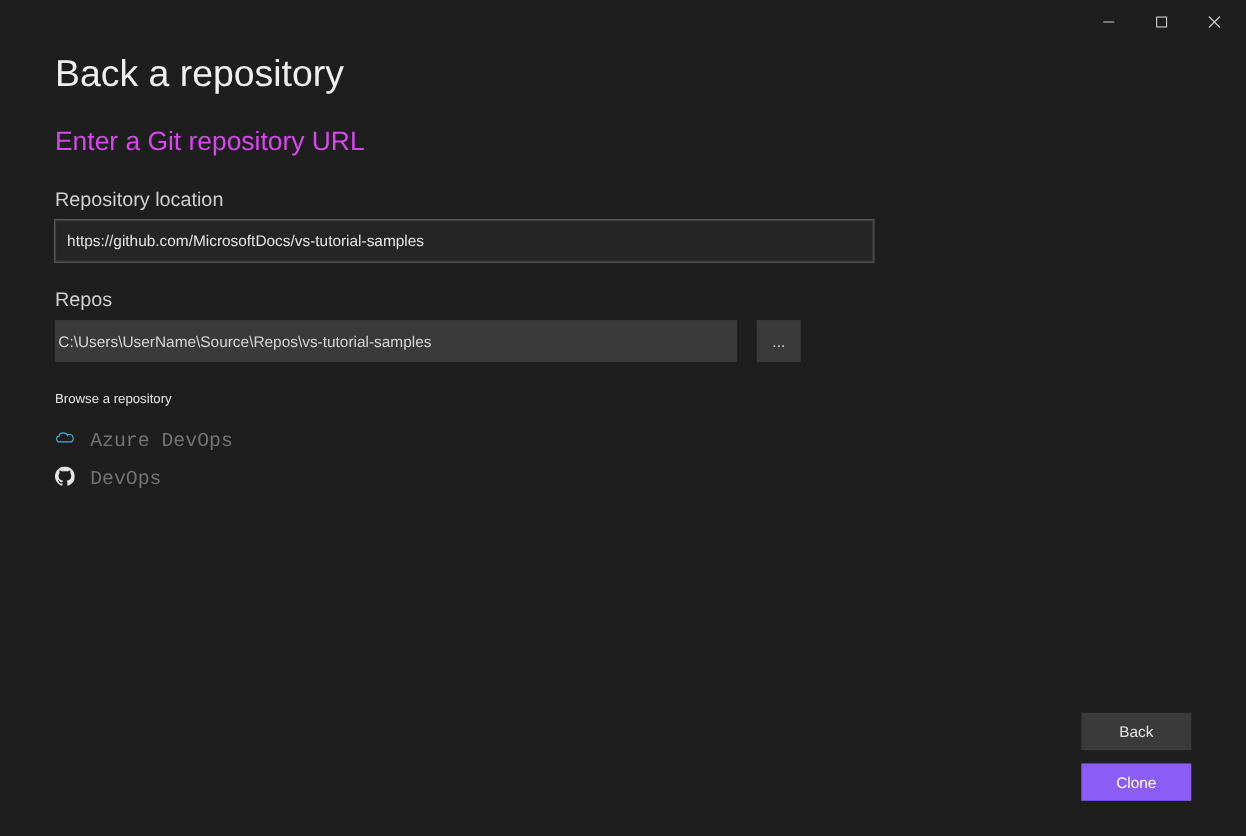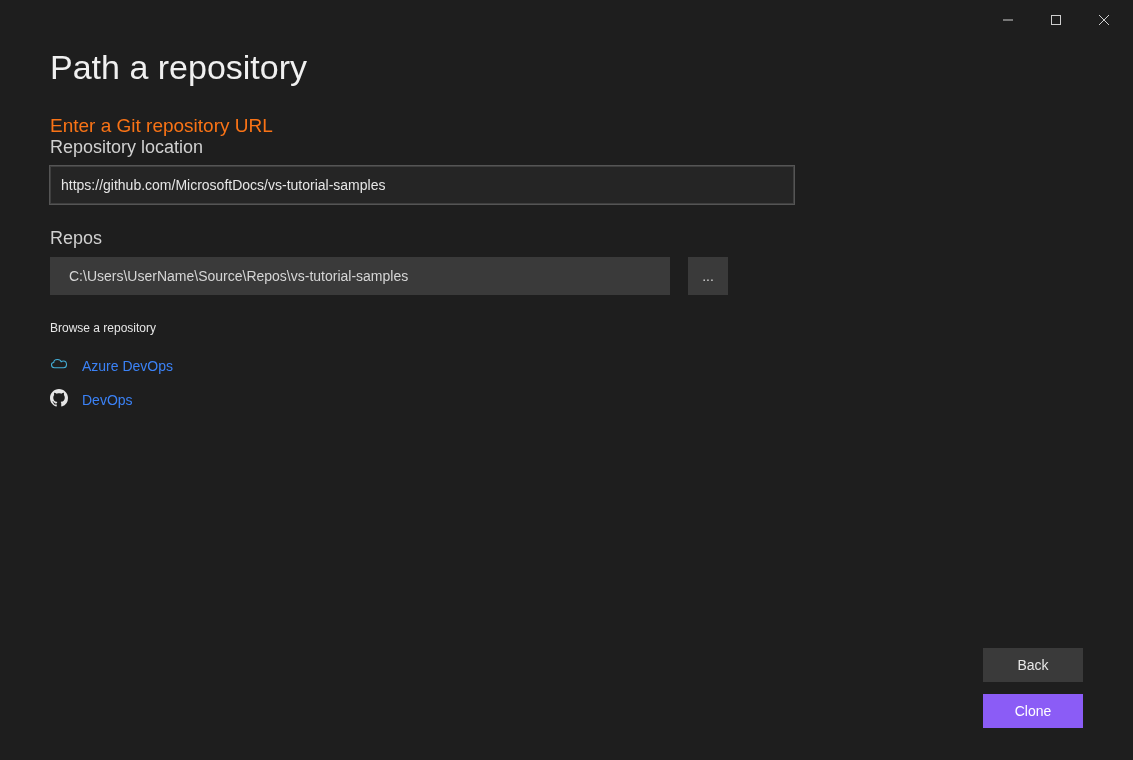--- a/index.html
+++ b/index.html
@@ -28,23 +28,24 @@
   .content {
     padding: 48px 50px 0 50px;
   }
   h1.title {
     font-size: 34px;
     font-weight: 400;
     margin-bottom: 28px;
     color: #f0f0f0;
   }
   h2.subtitle {
-    font-size: 19px;
+    font-size: 24px;
     font-weight: 400;
-    color: #f97316;
+    margin-bottom: 28px;
+    color: #d946ef;
   }
   .field-label {
     font-size: 18px;
     color: #d0d0d0;
     margin-bottom: 8px;
     display: block;
   }
   .repo-input {
     width: 744px;
     height: 38px;
@@ -59,21 +60,21 @@
     display: flex;
     gap: 18px;
     align-items: stretch;
   }
   .path-input {
     width: 620px;
     height: 38px;
     background: #3a3a3a;
     border: none;
     color: #d6d6d6;
-    padding: 0 19px;
+    padding: 0 3px;
     font-size: 14px;
   }
   .browse-btn {
     width: 40px;
     height: 38px;
     background: #3a3a3a;
     border: none;
     color: #d6d6d6;
     font-size: 14px;
     cursor: pointer;
@@ -87,22 +88,23 @@
   }
   .provider-item {
     display: flex;
     align-items: center;
     gap: 14px;
     padding: 6px 0;
     cursor: pointer;
   }
   .provider-item svg { width: 18px; height: 18px; }
   .provider-label {
-    font-size: 14px;
-    color: #3b82f6;
+    font-size: 18px;
+    color: #737373;
+    font-family: Liberation Mono, monospace;
   }
   .footer {
     position: absolute;
     bottom: 32px;
     right: 50px;
     display: flex;
     gap: 12px;
     flex-direction: column;
   }
   .btn {
@@ -139,21 +141,21 @@
   </div>
   <div class="window-btn">
     <svg width="12" height="12" viewBox="0 0 12 12">
         <line x1="1" y1="1" x2="11" y2="11" stroke="#cfcfcf" stroke-width="1"></line>
         <line x1="11" y1="1" x2="1" y2="11" stroke="#cfcfcf" stroke-width="1"></line>
       </svg>
   </div>
 </div>
 
 <div class="content">
-  <h1 class="title">Path a repository</h1>
+  <h1 class="title">Back a repository</h1>
   <h2 class="subtitle">Enter a Git repository URL</h2>
 
   <div class="field-block">
     <label class="field-label">Repository location</label>
     <input class="repo-input" type="text" value="https://github.com/MicrosoftDocs/vs-tutorial-samples" style="">
   </div>
 
   <div class="field-block">
     <label class="field-label">Repos</label>
     <div class="path-row">

